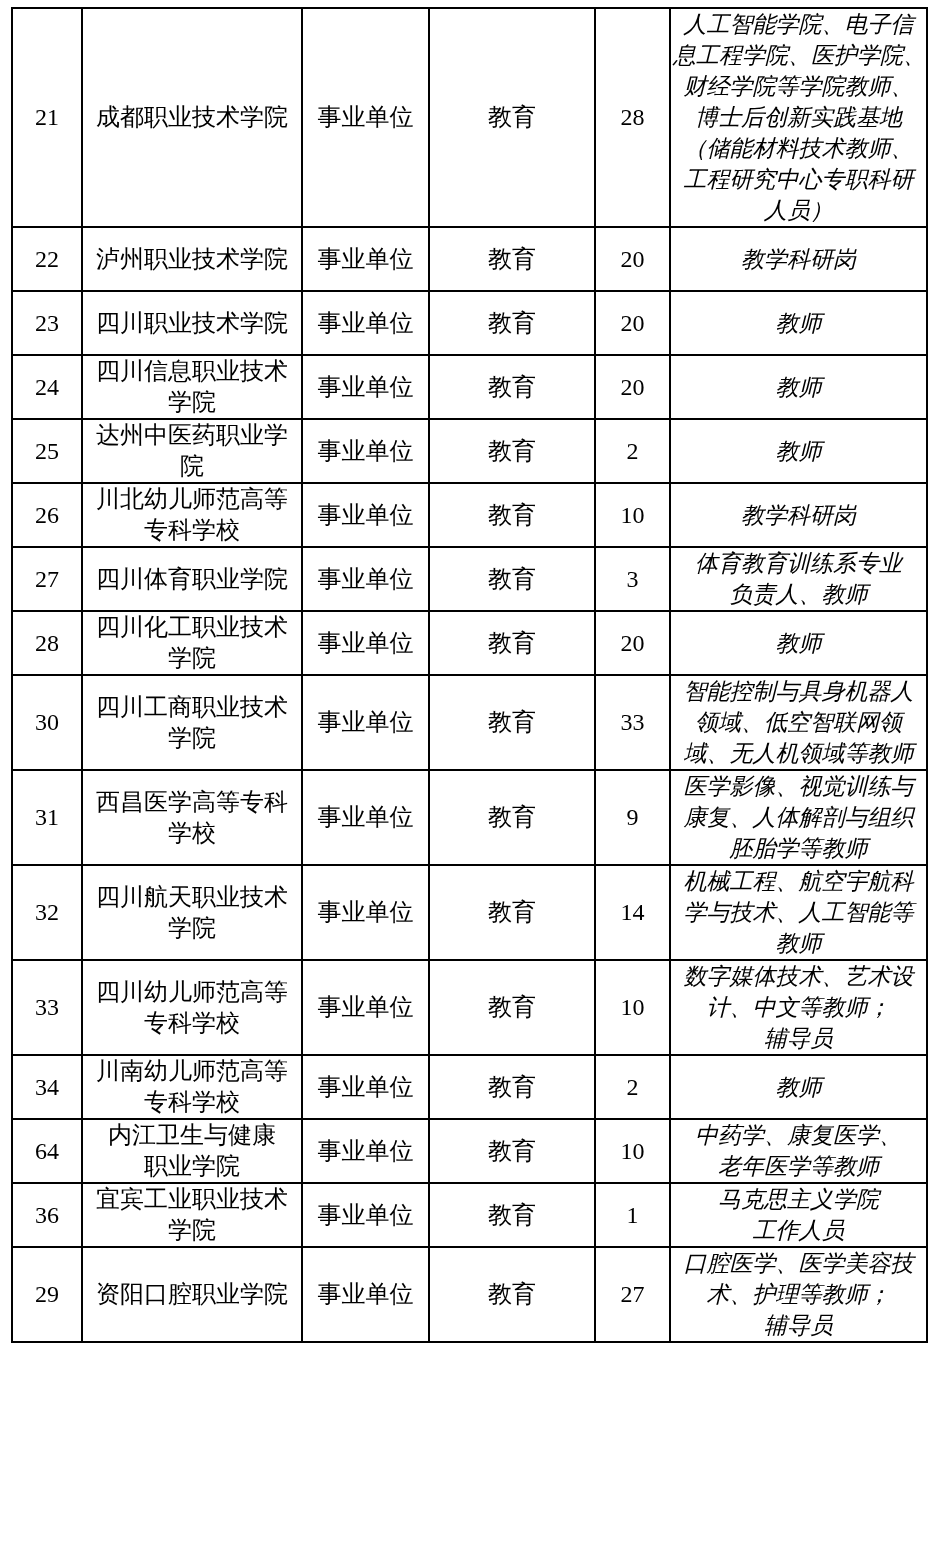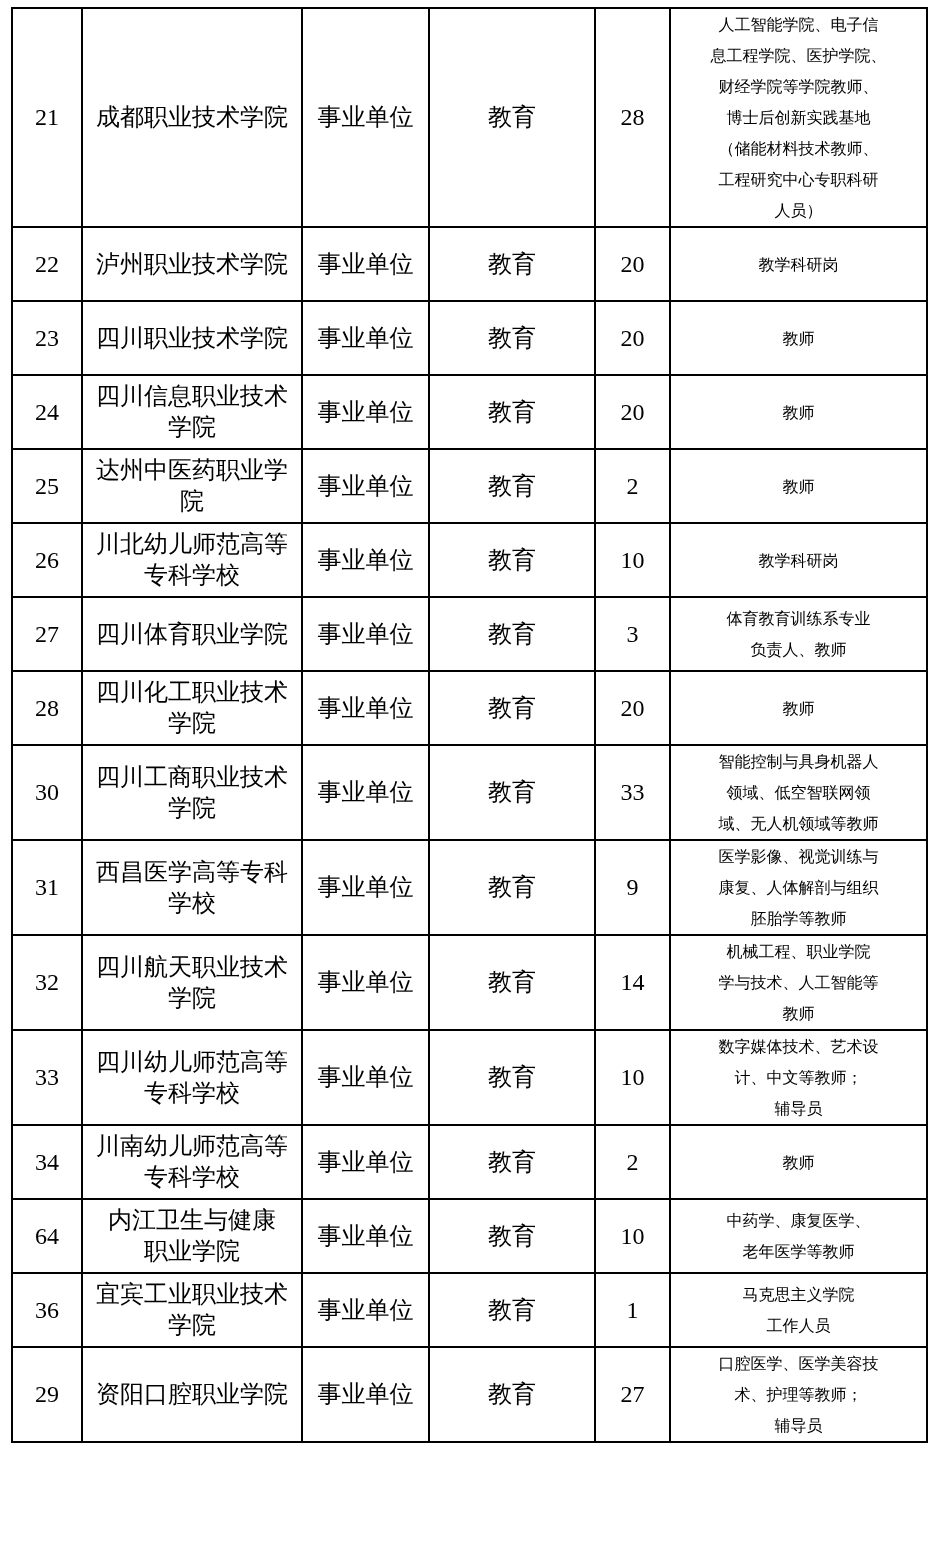--- a/index.html
+++ b/index.html
@@ -22,34 +22,35 @@
   }
   table.doc-table {
     position: absolute;
     left: 11px;
     top: 7px;
     width: 915px;
     border-collapse: collapse;
     table-layout: fixed;
   }
   .doc-table tr {
-    height: 74px;
+    height: 64px;
   }
   .doc-table td {
     border: 2px solid #000000;
     text-align: center;
     vertical-align: middle;
     font-size: 24px;
     line-height: 31px;
     padding: 0 2px;
     white-space: pre;
     overflow: hidden;
   }
   td.c-positions {
-    font-size: 16px;
+    font-size: 23px;
+    font-style: italic;
   }
   td.c-employer {
     font-size: 24px;
   }
 </style>
 </head>
 <body>
 
 <div class="sheet">
   <table class="doc-table">
@@ -159,21 +160,21 @@
 康复、人体解剖与组织
 胚胎学等教师</td>
         </tr>
         <tr>
           <td class="c-no">32</td>
           <td class="c-employer">四川航天职业技术
 学院</td>
           <td class="c-unit_type">事业单位</td>
           <td class="c-industry">教育</td>
           <td class="c-count">14</td>
-          <td class="c-positions">机械工程、职业学院
+          <td class="c-positions">机械工程、航空宇航科
 学与技术、人工智能等
 教师</td>
         </tr>
         <tr>
           <td class="c-no">33</td>
           <td class="c-employer">四川幼儿师范高等
 专科学校</td>
           <td class="c-unit_type">事业单位</td>
           <td class="c-industry">教育</td>
           <td class="c-count">10</td>

